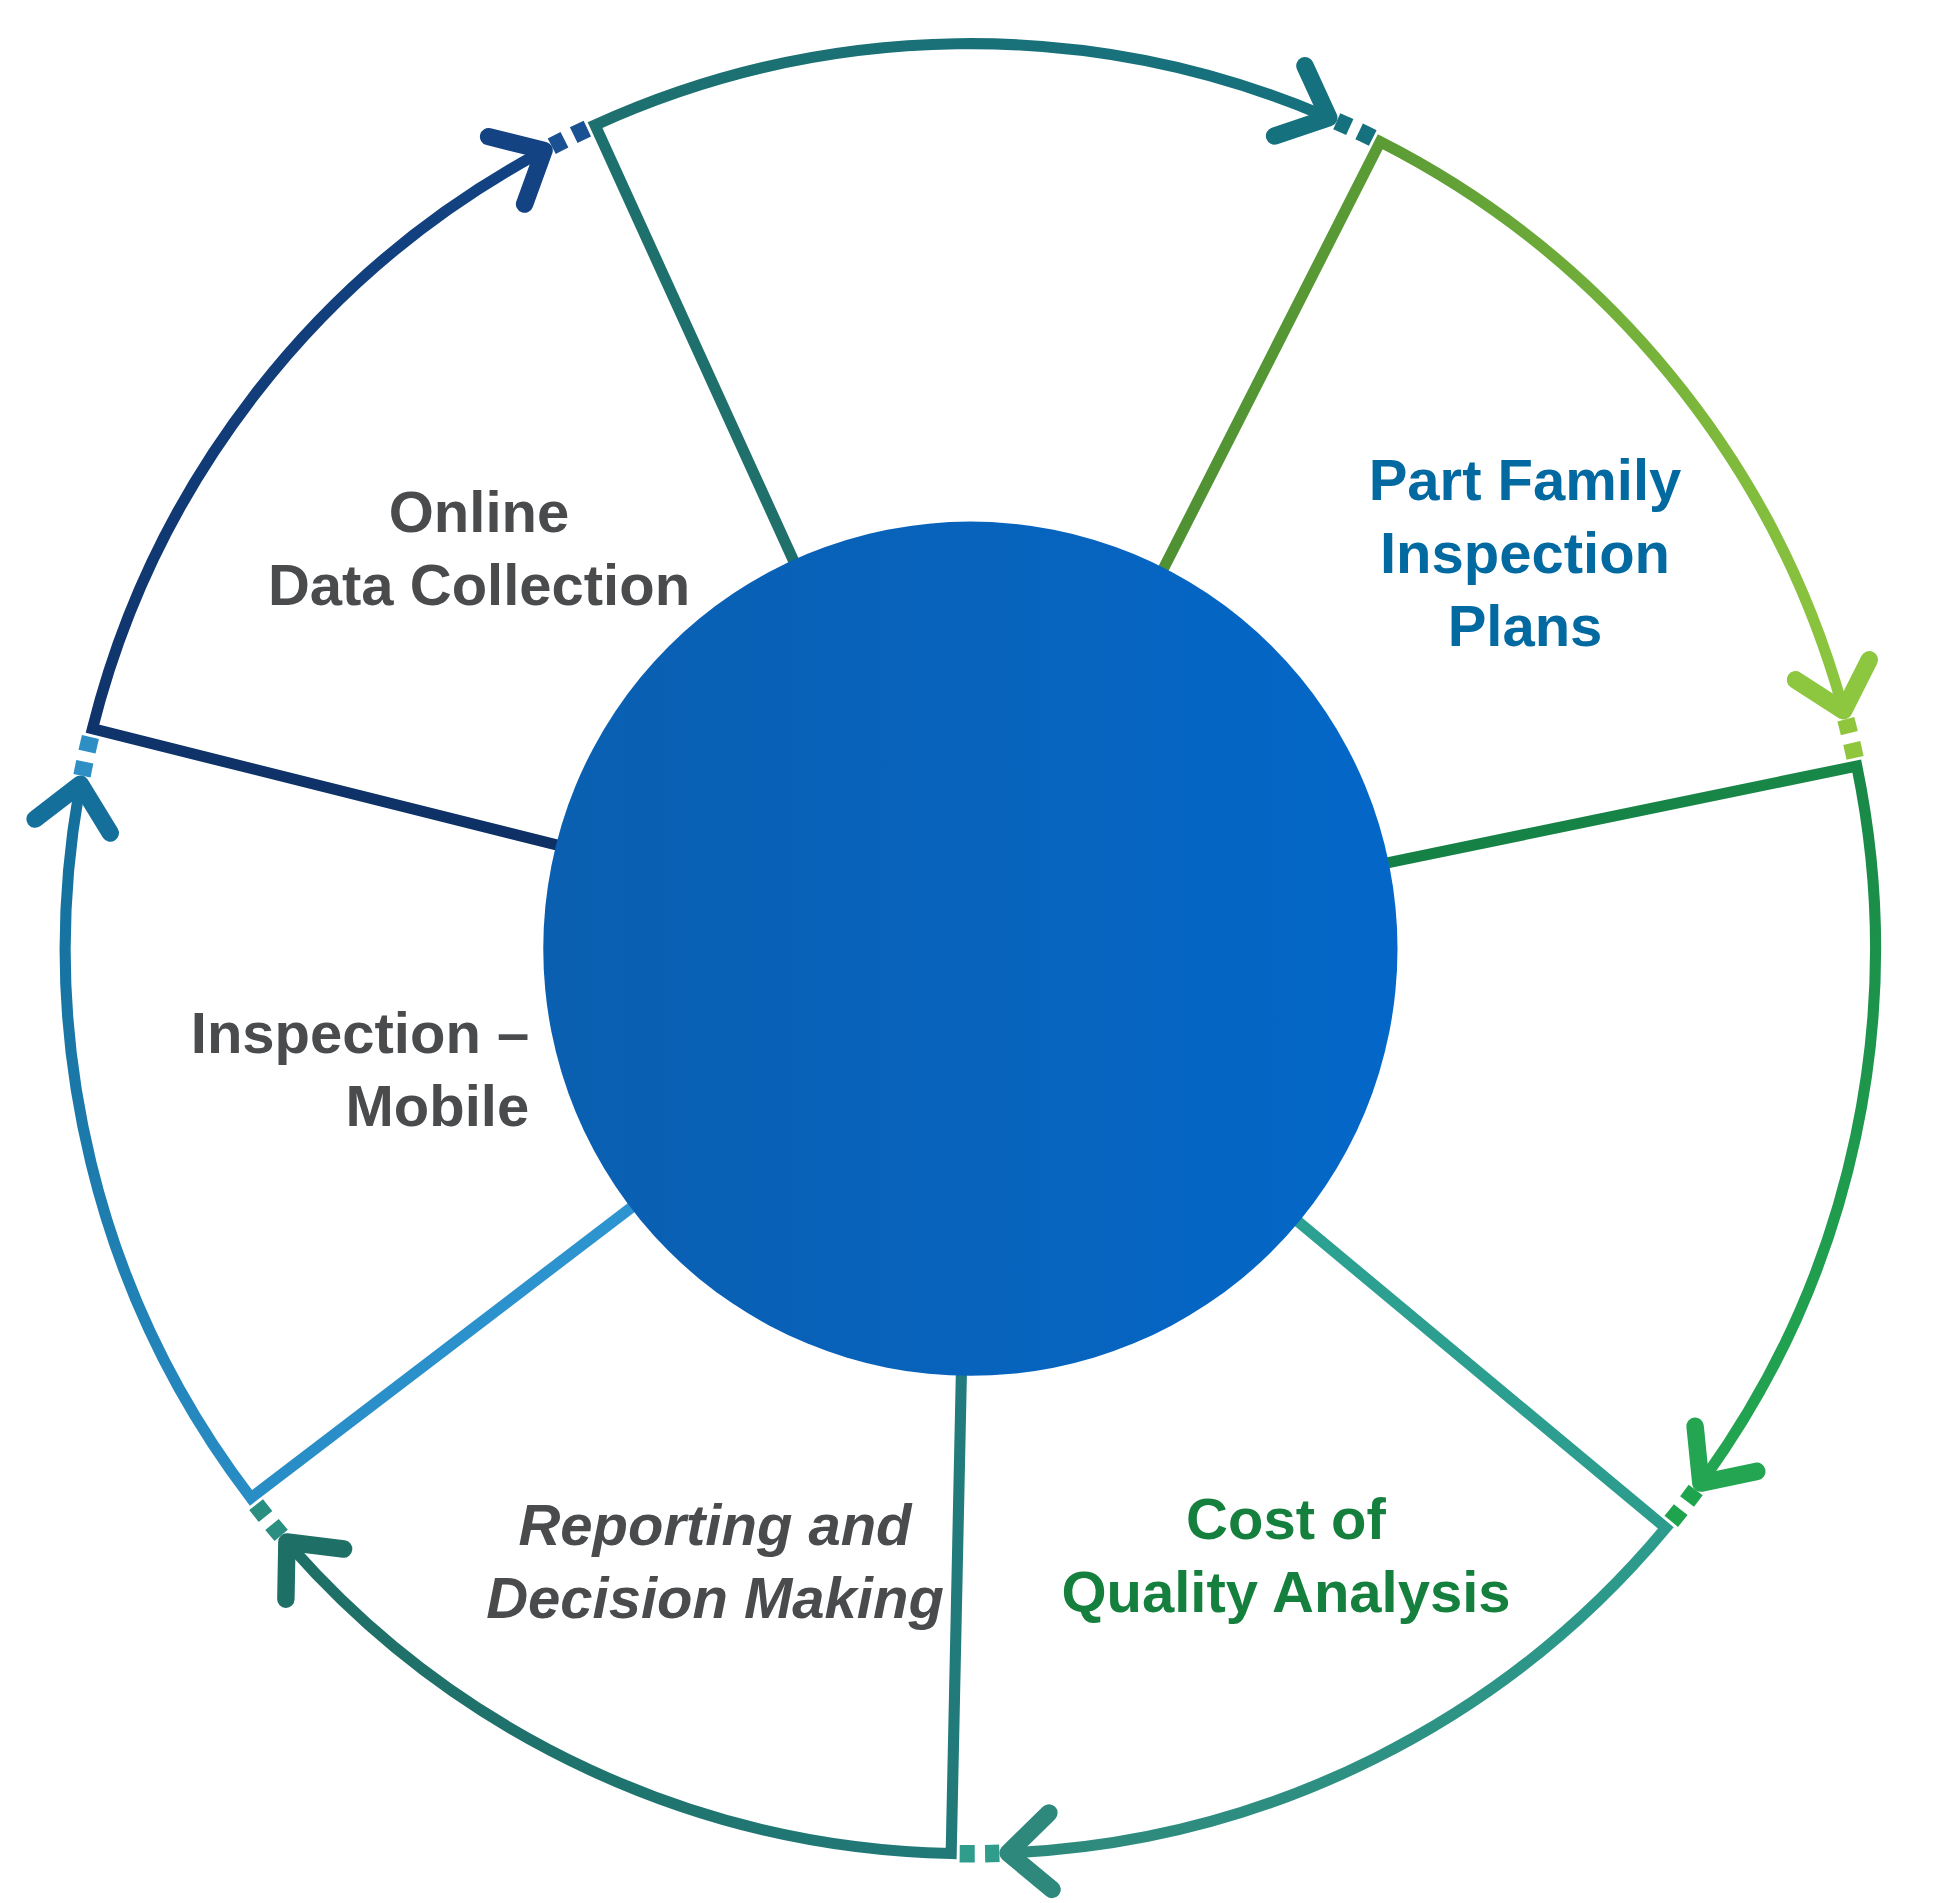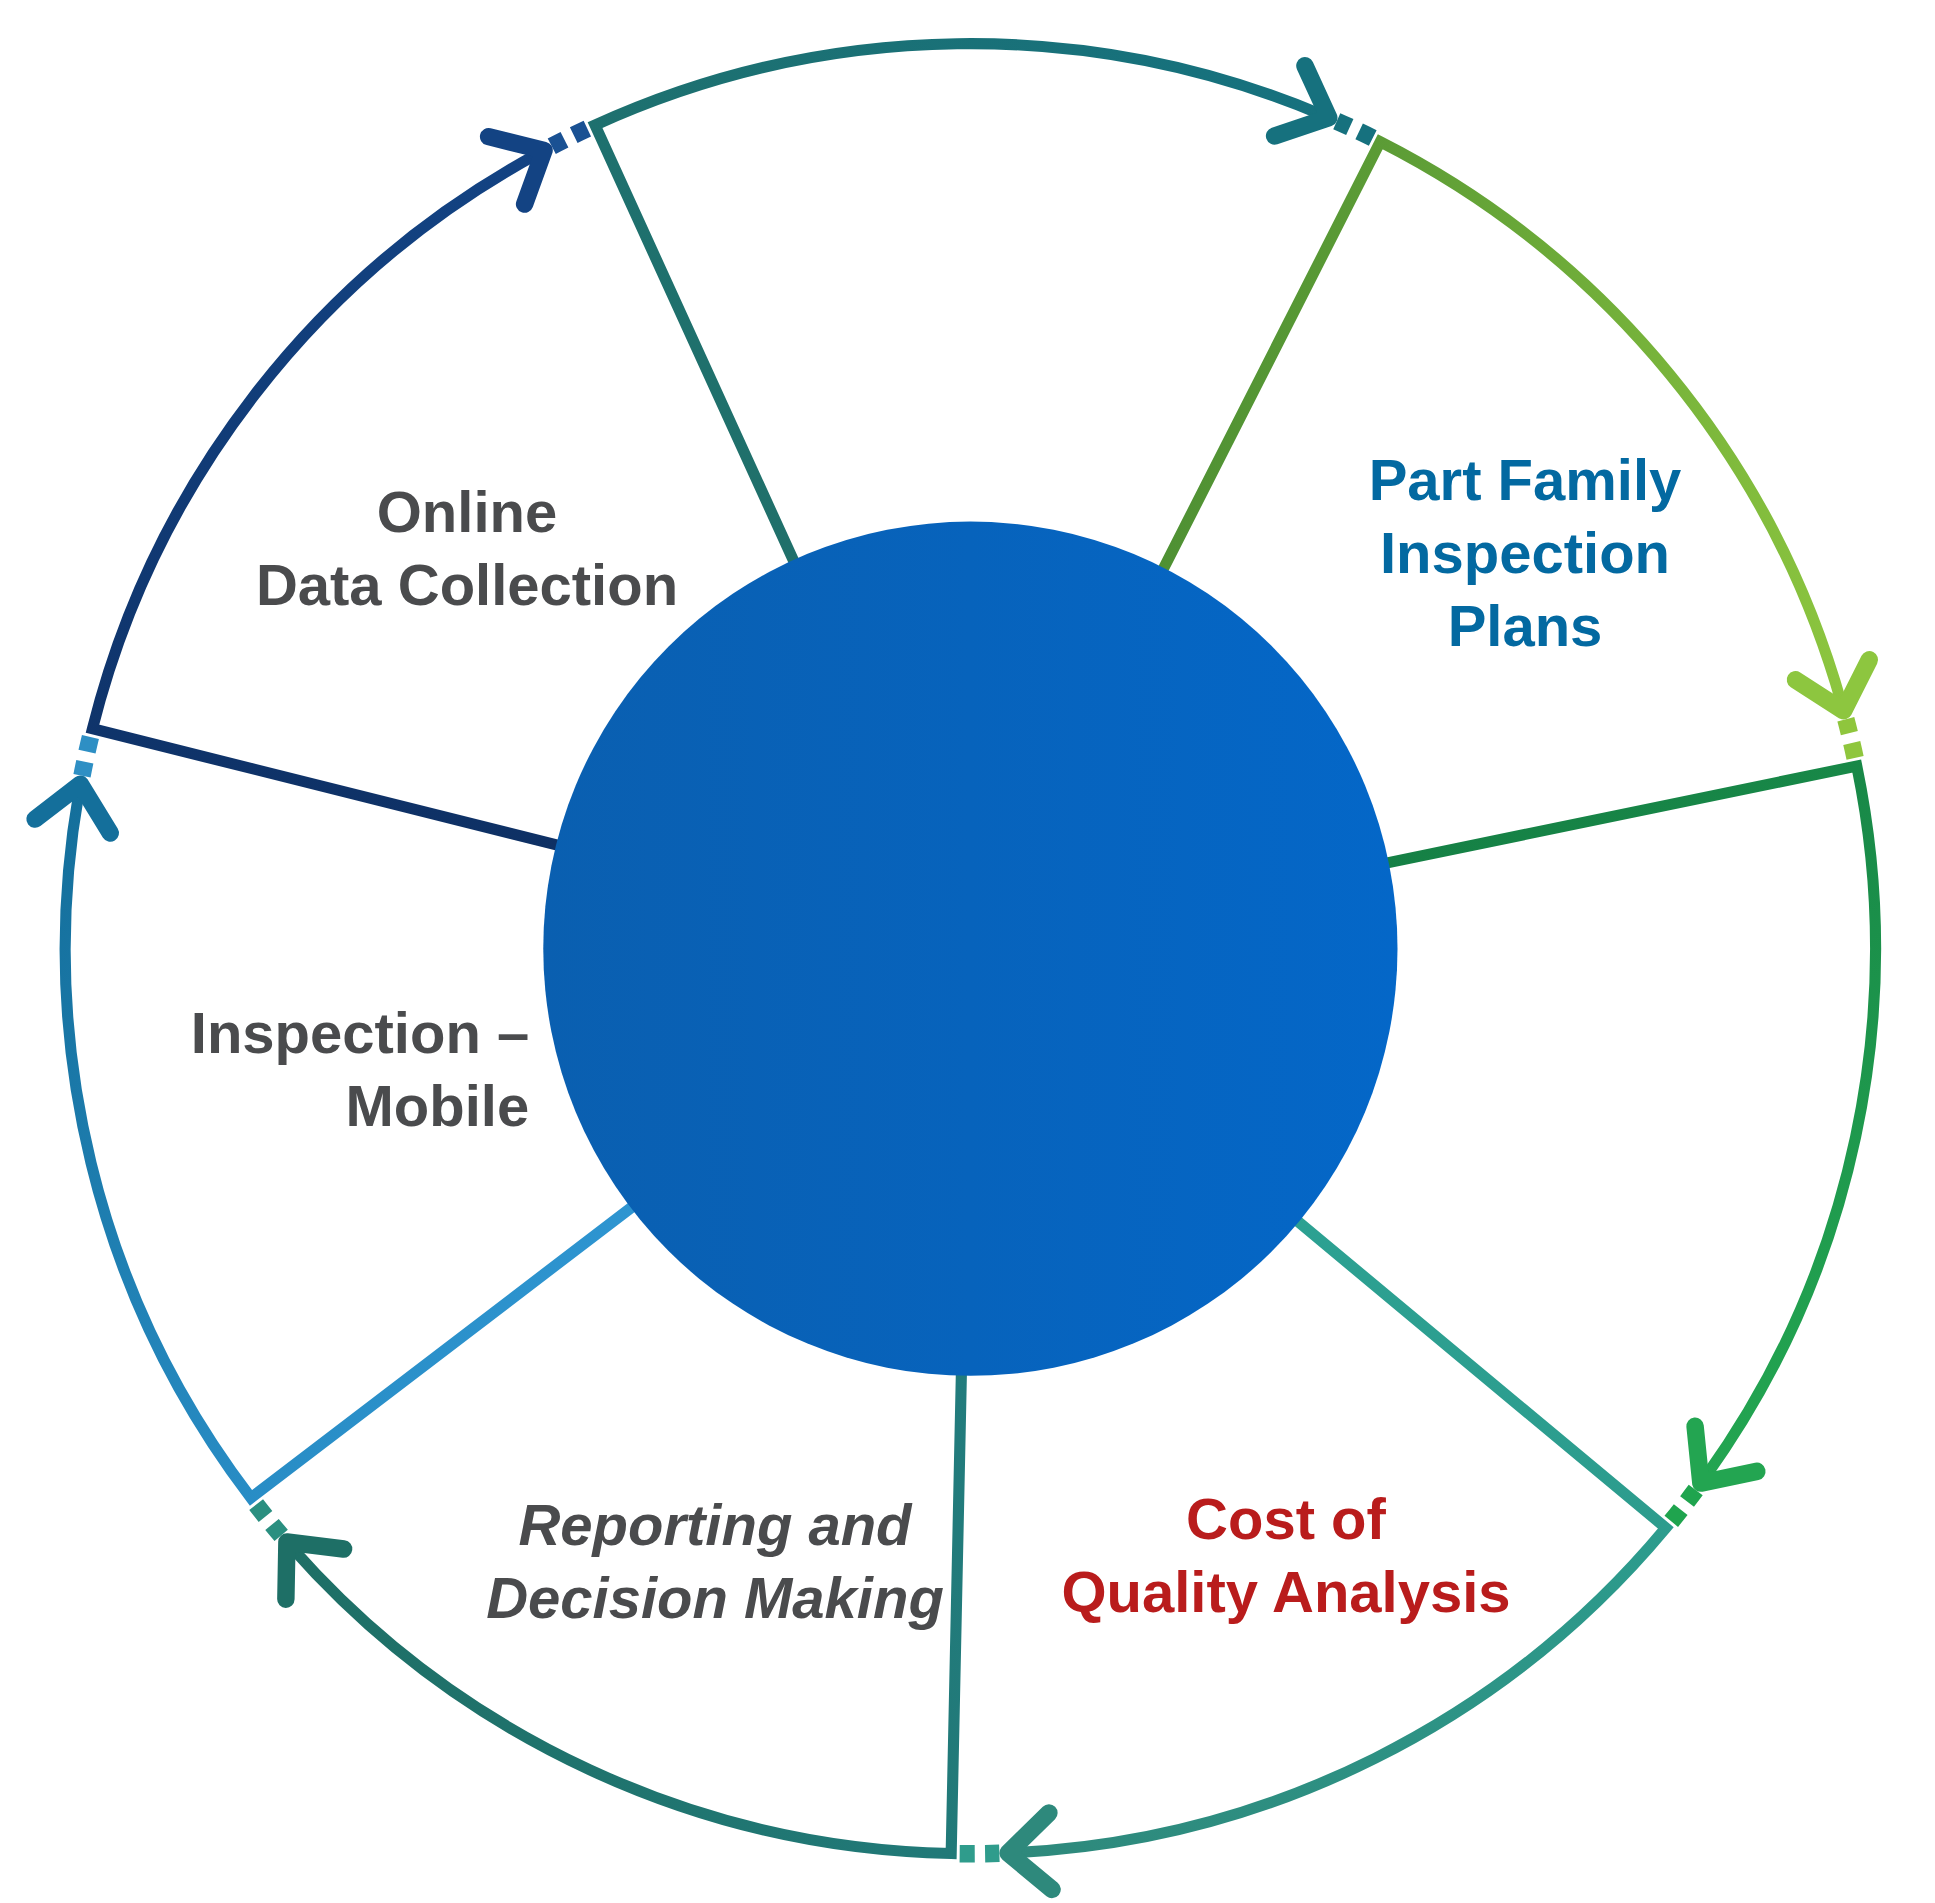--- a/index.html
+++ b/index.html
@@ -83,22 +83,22 @@
       <path d="M 43.9 1031.7 L 101 987.8 L 138.6 1049.2" fill="none" stroke="#146F9B" stroke-width="22" stroke-linecap="round" stroke-linejoin="round"></path>
       <path d="M 103 977.1 A 1140 1140 0 0 1 113.8 927.5" fill="none" stroke="#2E8FC4" stroke-width="22" stroke-dasharray="18 13 19 999" stroke-linecap="butt"></path>
       <path d="M 732.2 1072.2 L 116.2 917.8 A 1140 1140 0 0 1 676.3 194.1" fill="none" stroke="url(#g6)" stroke-width="14" stroke-linejoin="miter"></path>
       <path d="M 615.2 172.1 L 685 189.4 L 660.5 257.1" fill="none" stroke="#134383" stroke-width="22" stroke-linecap="round" stroke-linejoin="round"></path>
       <path d="M 694.7 184.3 A 1140 1140 0 0 1 740.2 161.8" fill="none" stroke="#1A5193" stroke-width="22" stroke-dasharray="18 13 19 999" stroke-linecap="butt"></path>
       <circle cx="1222" cy="1195" r="538" fill="url(#gc)"></circle>
     </svg>
 
   <div class="label" id="lbl-1" style="color: #0369a1;">Part Family
 Inspection Plans</div>
-  <div class="label" id="lbl-3" style="color: #b91c1c;">Cost of
+  <div class="label" id="lbl-3" style="color: #15803d;">Cost of
 Quality Analysis</div>
   <div class="label" id="lbl-4" style="color: rgb(74, 75, 77);">Reporting and
 Decision Making</div>
   <div class="label" id="lbl-5" style="color: rgb(74, 75, 77);">Inspection –
 Mobile</div>
-  <div class="label" id="lbl-6" style="color: rgb(74, 75, 77);">Online
+  <div class="label" id="lbl-6" style="color: rgb(74, 75, 77); margin-left: 12px;">Online
 Data Collection</div>
 </div>
 
 
 </body></html>

